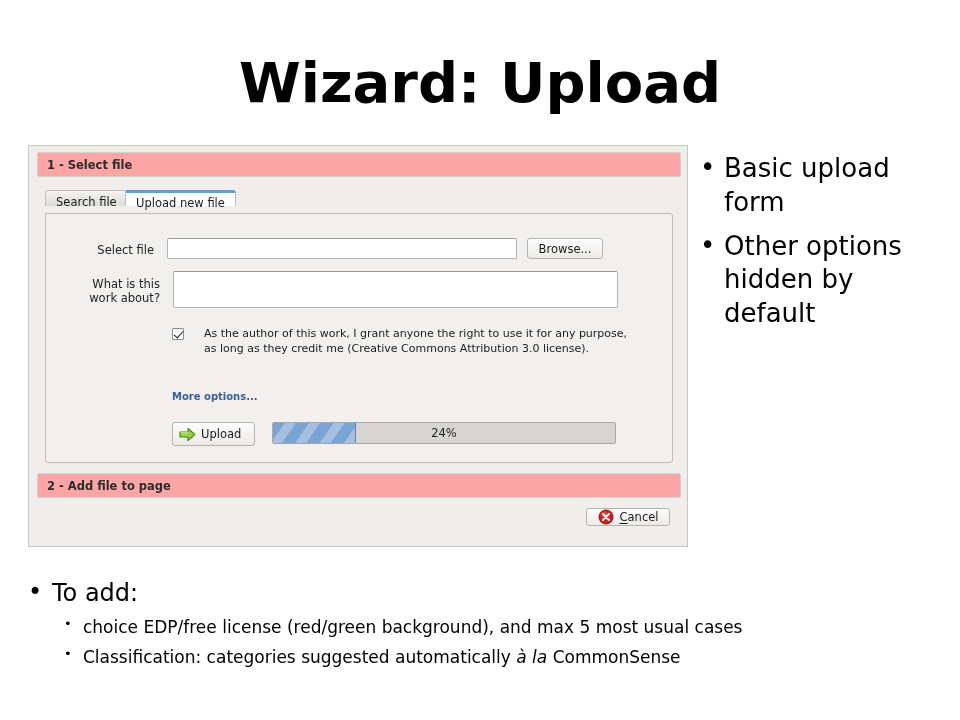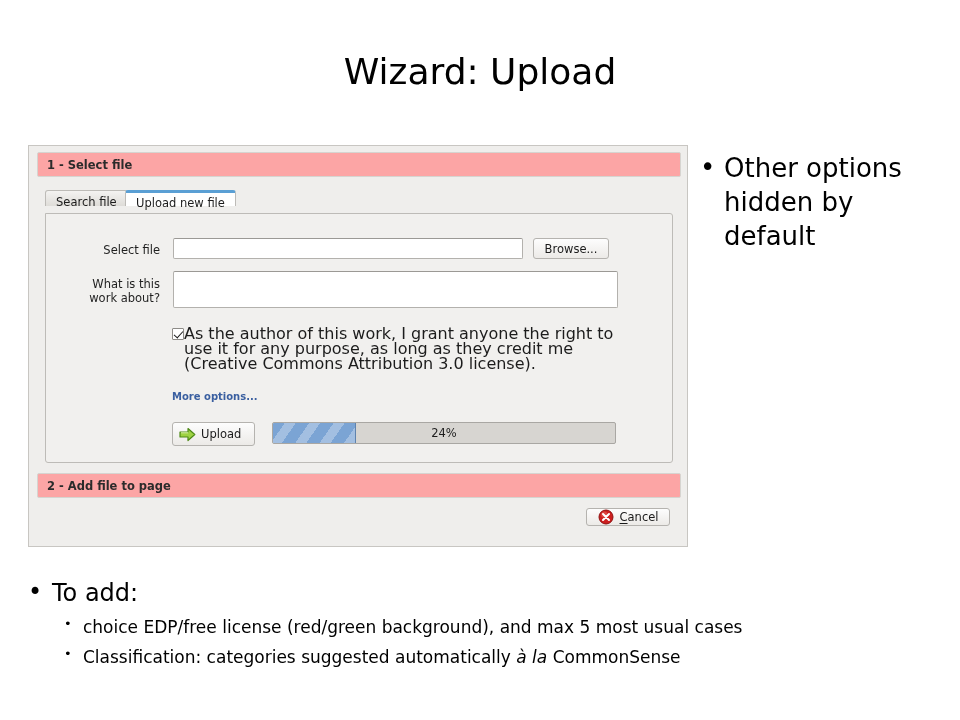--- a/index.html
+++ b/index.html
@@ -16,22 +16,22 @@
     overflow: hidden;
   }
 
   
   .slide-title {
     position: absolute;
     top: 52px;
     left: 0;
     width: 960px;
     text-align: center;
-    font-size: 36px;
-    font-weight: 400;
+    font-size: 56px;
+    font-weight: 700;
     line-height: 1.1;
     letter-spacing: 0px;
     color: #000;
   }
 
   
   .dialog {
     position: absolute;
     left: 28px;
     top: 145px;
@@ -113,21 +113,21 @@
     display: flex;
     align-items: flex-start;
   }
   .field-label {
     font-size: 11.5px;
     color: #1f1f1f;
     text-align: right;
     line-height: 14px;
   }
 
-  .row-selectfile { left: 14px; top: 24px; width: 600px; }
+  .row-selectfile { left: 8px; top: 24px; width: 600px; }
   .row-selectfile .field-label { width: 100px; padding-top: 5px; }
   .row-about      { left: 14px; top: 57px; width: 600px; }
   .row-about .field-label { width: 100px; padding-top: 6px; }
 
   .text-input {
     background: #ffffff;
     border: 1px solid #b3b1ad;
     border-top-color: #9b9995;
     border-radius: 2px;
     box-sizing: border-box;
@@ -187,21 +187,22 @@
     position: absolute;
     left: 3px;
     top: 0px;
     width: 4px;
     height: 8px;
     border: solid #1d1d1d;
     border-width: 0 1.6px 1.6px 0;
     transform: rotate(42deg);
   }
   .license-text {
-    font-size: 16px;
+    margin-left: 20px;
+    font-size: 11px;
     line-height: 15px;
     color: #1c1c1c;
   }
 
   .more-options {
     position: absolute;
     left: 126px;
     top: 177px;
     font-size: 10px;
     font-weight: bold;
@@ -388,20 +389,21 @@
       <circle cx="8" cy="8" r="7" fill="#cc1f1f" stroke="#8f1010" stroke-width="1"></circle>
       <circle cx="6.3" cy="5.6" r="3.2" fill="#e8655b" opacity=".55"></circle>
       <path d="M5 5 L11 11 M11 5 L5 11" stroke="#ffffff" stroke-width="2" stroke-linecap="round"></path>
     </svg>
     <span class="cancel-label"><u>C</u><span>ancel</span></span>
   </div>
 
 </div>
 
 <ul class="blist bullets-right">
+  <li>Basic upload form</li>
   <li>Other options hidden by default</li>
 </ul>
 
 <div class="bullets-bottom">
   <ul class="blist">
     <li>
       <span>To add:</span>
       <ul class="sub-list">
         <li>
           <span>choice EDP/free license (red/green background), and max 5 most usual cases</span><span class="ital"></span><span></span>

